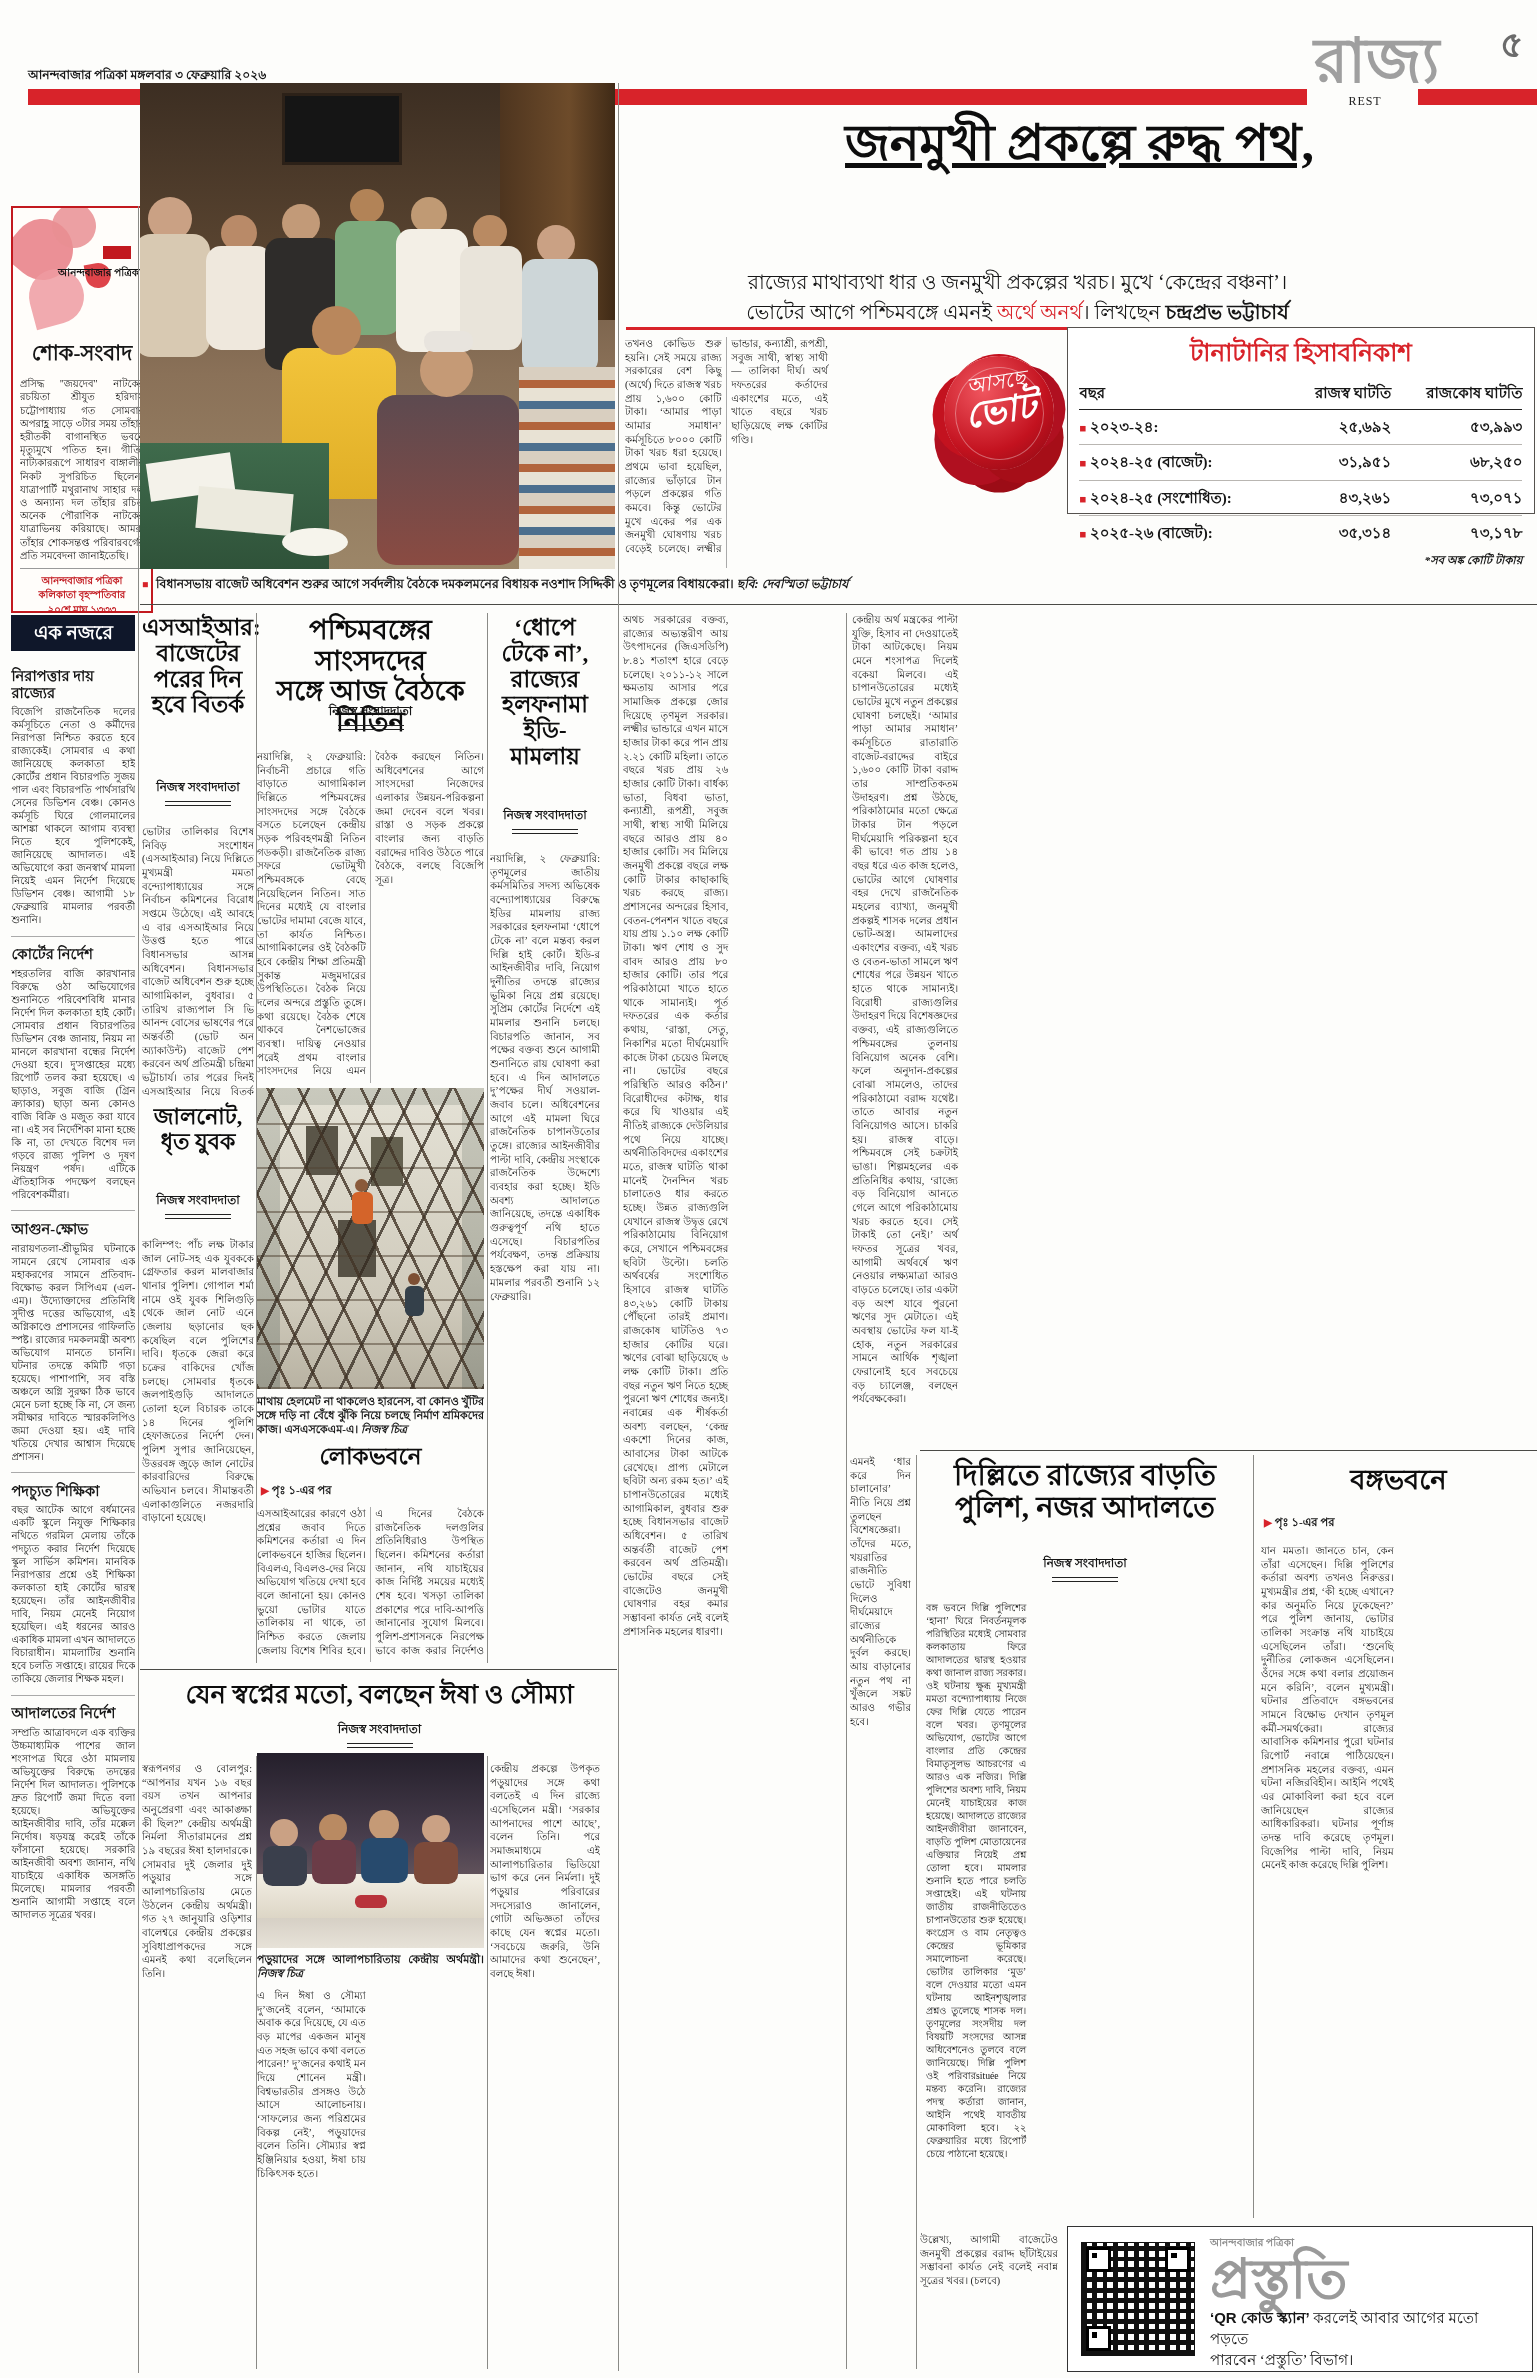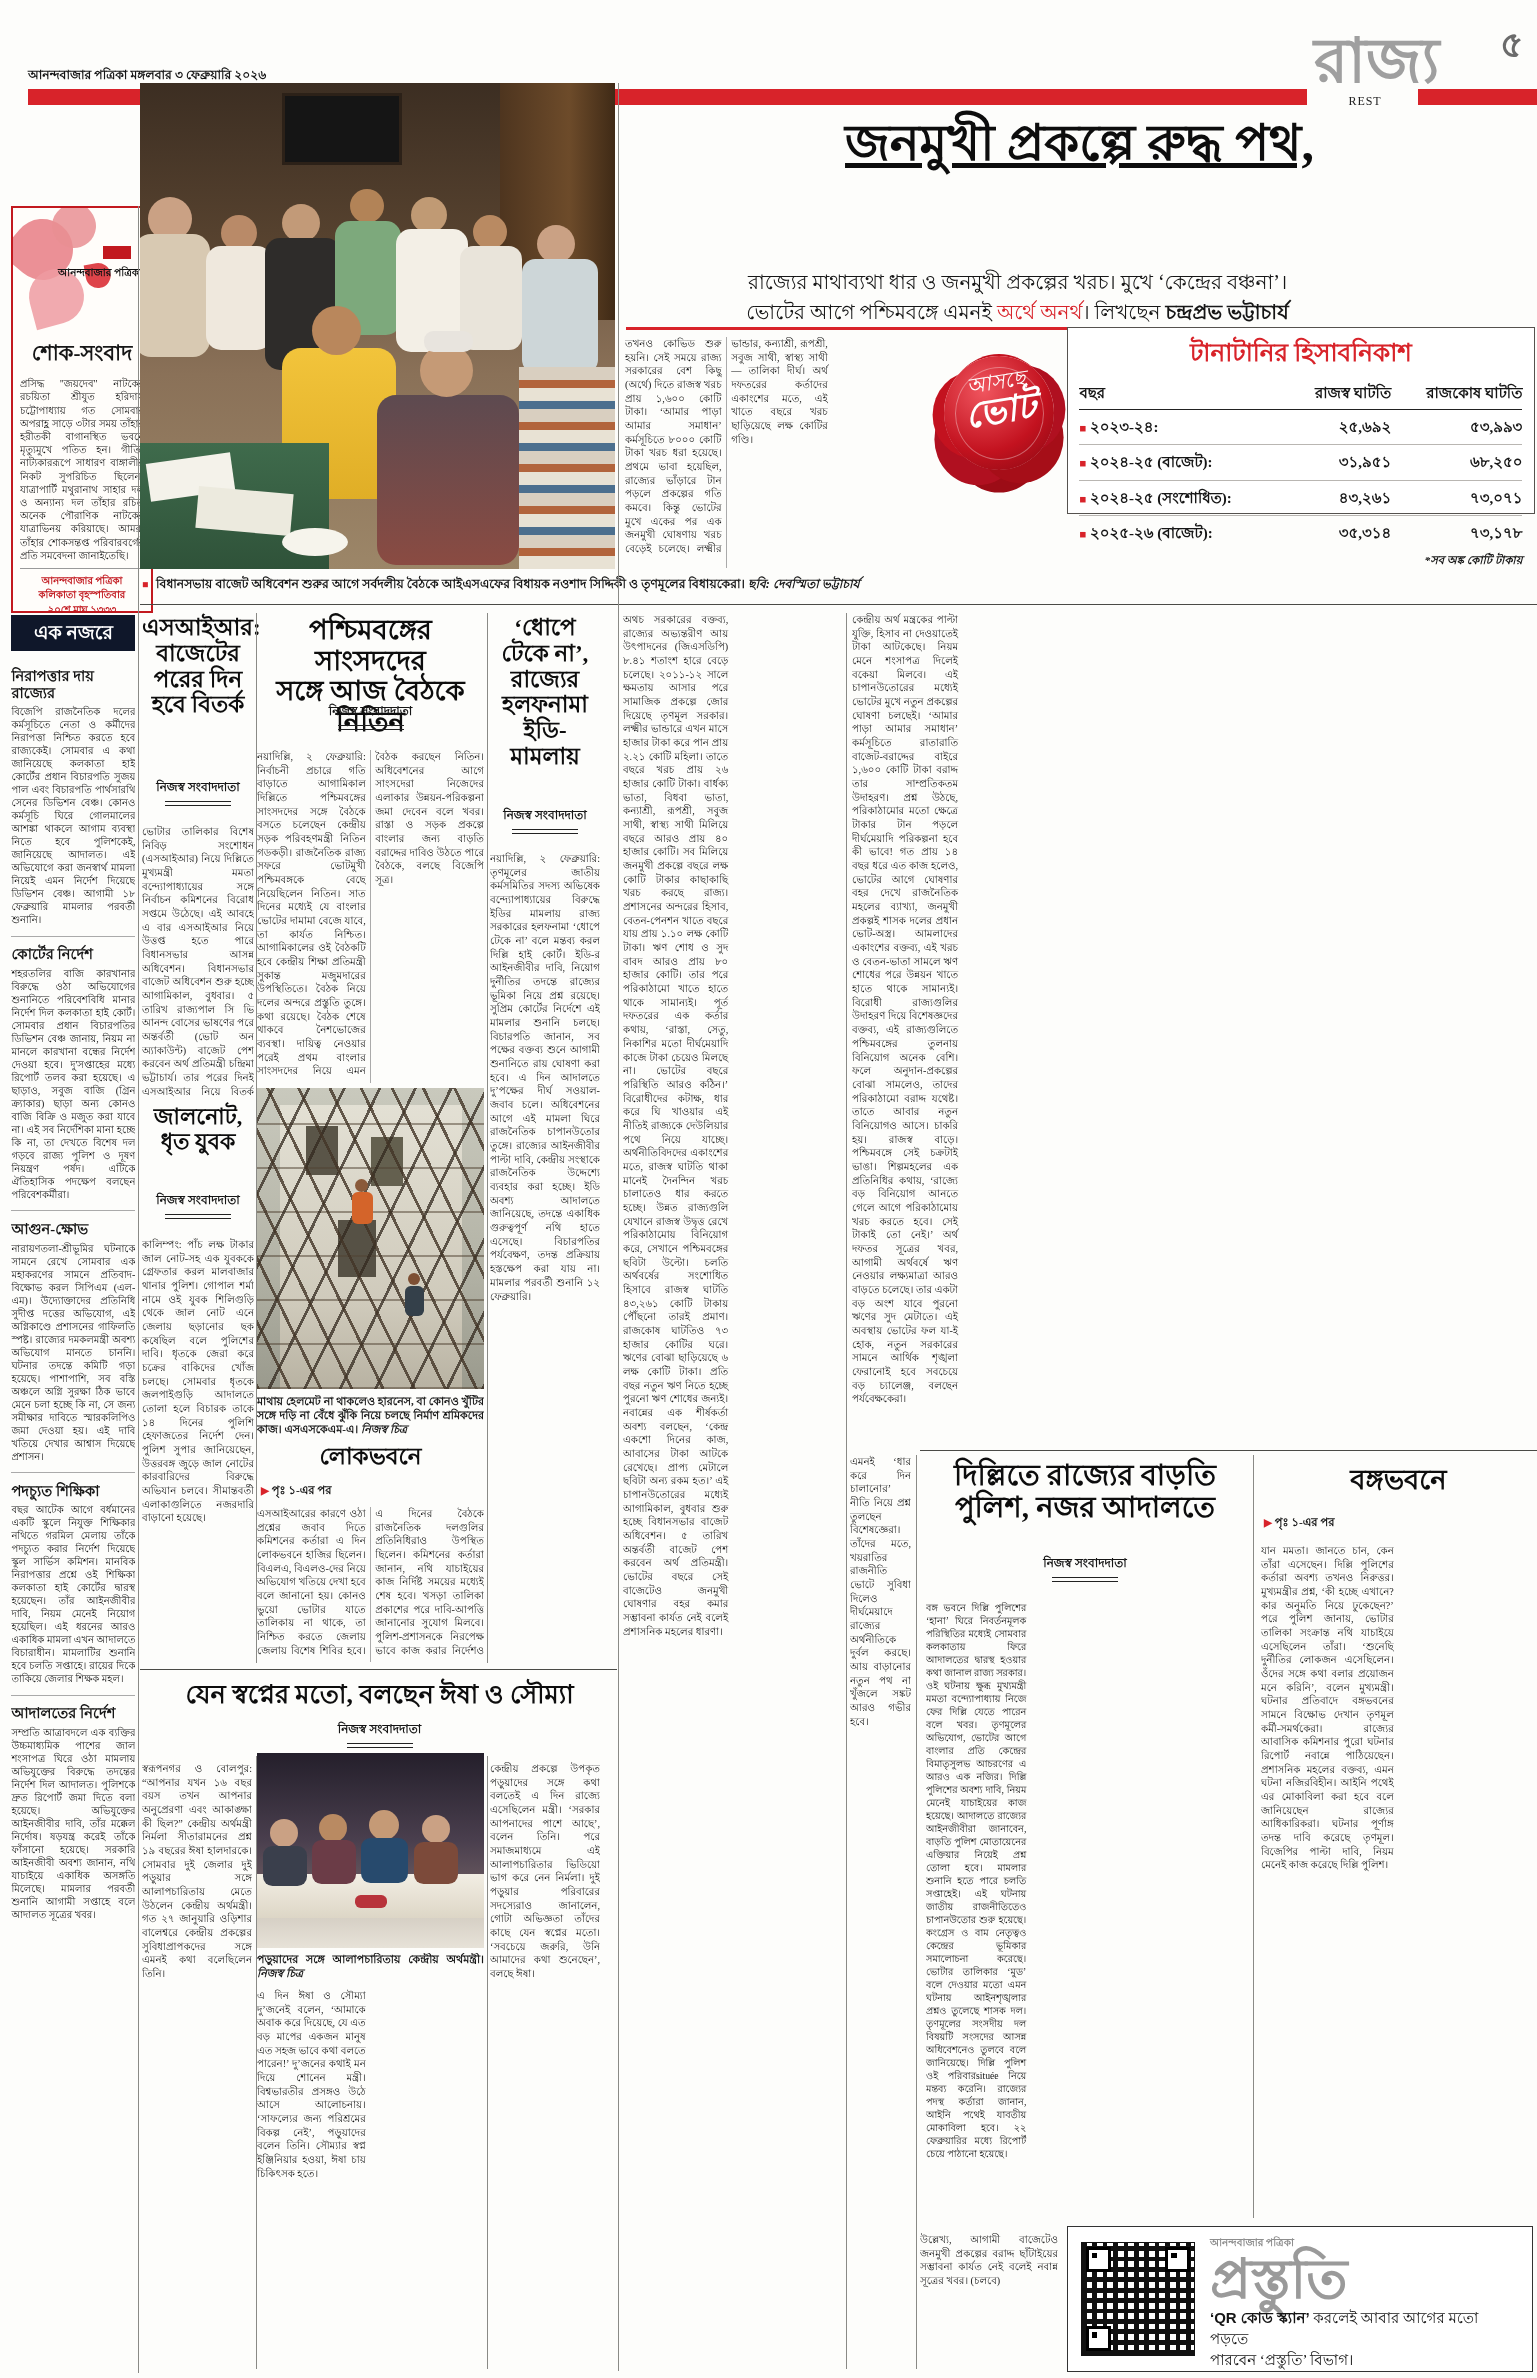--- a/index.html
+++ b/index.html
@@ -233,21 +233,21 @@
       </tr>
     </tbody>
       </table>
     <div class="foot">*সব অঙ্ক কোটি টাকায়</div>
   </div>
 
   <div class="abs body-text" style="left:625px;top:337px;width:309px;height:231px;column-count:3;column-gap:9.5px;column-rule:0.9px solid #aaa;">তখনও কোভিড শুরু হয়নি। সেই সময়ে রাজ্য সরকারের বেশ কিছু (অর্থে) দিতে রাজস্ব খরচ প্রায় ১,৬০০ কোটি টাকা। ‘আমার পাড়া আমার সমাধান’ কর্মসূচিতে ৮০০০ কোটি টাকা খরচ ধরা হয়েছে। প্রথমে ভাবা হয়েছিল, রাজ্যের ভাঁড়ারে টান পড়লে প্রকল্পের গতি কমবে। কিন্তু ভোটের মুখে একের পর এক জনমুখী ঘোষণায় খরচ বেড়েই চলেছে। লক্ষ্মীর ভান্ডার, কন্যাশ্রী, রূপশ্রী, সবুজ সাথী, স্বাস্থ্য সাথী— তালিকা দীর্ঘ। অর্থ দফতরের কর্তাদের একাংশের মতে, এই খাতে বছরে খরচ ছাড়িয়েছে লক্ষ কোটির গণ্ডি।</div>
 
   <div class="abs caption" style="left:142px;top:575px;width:1173px;">
     <span class="sq">■</span>
-    <span>বিধানসভায় বাজেট অধিবেশন শুরুর আগে সর্বদলীয় বৈঠকে আইএসএফের বিধায়ক নওশাদ সিদ্দিকী ও তৃণমূলের বিধায়কেরা।</span>
+    <span>বিধানসভায় বাজেট অধিবেশন শুরুর আগে সর্বদলীয় বৈঠকে দমকলমনের বিধায়ক নওশাদ সিদ্দিকী ও তৃণমূলের বিধায়কেরা।</span>
     <span class="credit">ছবি: দেবস্মিতা ভট্টাচার্য</span>
   </div>
   <div class="hrule" style="left:140px;top:604px;width:1398px;"></div>
 
   <div class="abs body-text" style="left:623px;top:613px;width:220px;height:1755px;column-count:2;column-gap:9.5px;column-rule:0.9px solid #aaa;">অথচ সরকারের বক্তব্য, রাজ্যের অভ্যন্তরীণ আয় উৎপাদনের (জিএসডিপি) ৮.৪১ শতাংশ হারে বেড়ে চলেছে। ২০১১-১২ সালে ক্ষমতায় আসার পরে সামাজিক প্রকল্পে জোর দিয়েছে তৃণমূল সরকার। লক্ষ্মীর ভান্ডারে এখন মাসে হাজার টাকা করে পান প্রায় ২.২১ কোটি মহিলা। তাতে বছরে খরচ প্রায় ২৬ হাজার কোটি টাকা। বার্ধক্য ভাতা, বিধবা ভাতা, কন্যাশ্রী, রূপশ্রী, সবুজ সাথী, স্বাস্থ্য সাথী মিলিয়ে বছরে আরও প্রায় ৪০ হাজার কোটি। সব মিলিয়ে জনমুখী প্রকল্পে বছরে লক্ষ কোটি টাকার কাছাকাছি খরচ করছে রাজ্য। প্রশাসনের অন্দরের হিসাব, বেতন-পেনশন খাতে বছরে যায় প্রায় ১.১০ লক্ষ কোটি টাকা। ঋণ শোধ ও সুদ বাবদ আরও প্রায় ৮০ হাজার কোটি। তার পরে পরিকাঠামো খাতে হাতে থাকে সামান্যই। পূর্ত দফতরের এক কর্তার কথায়, ‘রাস্তা, সেতু, নিকাশির মতো দীর্ঘমেয়াদি কাজে টাকা চেয়েও মিলছে না। ভোটের বছরে পরিস্থিতি আরও কঠিন।’ বিরোধীদের কটাক্ষ, ধার করে ঘি খাওয়ার এই নীতিই রাজ্যকে দেউলিয়ার পথে নিয়ে যাচ্ছে। অর্থনীতিবিদদের একাংশের মতে, রাজস্ব ঘাটতি থাকা মানেই দৈনন্দিন খরচ চালাতেও ধার করতে হচ্ছে। উন্নত রাজ্যগুলি যেখানে রাজস্ব উদ্বৃত্ত রেখে পরিকাঠামোয় বিনিয়োগ করে, সেখানে পশ্চিমবঙ্গের ছবিটা উল্টো। চলতি অর্থবর্ষের সংশোধিত হিসাবে রাজস্ব ঘাটতি ৪৩,২৬১ কোটি টাকায় পৌঁছনো তারই প্রমাণ। রাজকোষ ঘাটতিও ৭৩ হাজার কোটির ঘরে। ঋণের বোঝা ছাড়িয়েছে ৬ লক্ষ কোটি টাকা। প্রতি বছর নতুন ঋণ নিতে হচ্ছে পুরনো ঋণ শোধের জন্যই। নবান্নের এক শীর্ষকর্তা অবশ্য বলছেন, ‘কেন্দ্র একশো দিনের কাজ, আবাসের টাকা আটকে রেখেছে। প্রাপ্য মেটালে ছবিটা অন্য রকম হত।’ এই চাপানউতোরের মধ্যেই আগামিকাল, বুধবার শুরু হচ্ছে বিধানসভার বাজেট অধিবেশন। ৫ তারিখ অন্তর্বর্তী বাজেট পেশ করবেন অর্থ প্রতিমন্ত্রী। ভোটের বছরে সেই বাজেটেও জনমুখী ঘোষণার বহর কমার সম্ভাবনা কার্যত নেই বলেই প্রশাসনিক মহলের ধারণা।</div>
   <div class="abs body-text" style="left:852px;top:613px;width:684px;height:829px;column-count:6;column-gap:9.5px;column-rule:0.9px solid #aaa;">কেন্দ্রীয় অর্থ মন্ত্রকের পাল্টা যুক্তি, হিসাব না দেওয়াতেই টাকা আটকেছে। নিয়ম মেনে শংসাপত্র দিলেই বকেয়া মিলবে। এই চাপানউতোরের মধ্যেই ভোটের মুখে নতুন প্রকল্পের ঘোষণা চলছেই। ‘আমার পাড়া আমার সমাধান’ কর্মসূচিতে রাতারাতি বাজেট-বরাদ্দের বাইরে ১,৬০০ কোটি টাকা বরাদ্দ তার সাম্প্রতিকতম উদাহরণ। প্রশ্ন উঠছে, পরিকাঠামোর মতো ক্ষেত্রে টাকার টান পড়লে দীর্ঘমেয়াদি পরিকল্পনা হবে কী ভাবে! গত প্রায় ১৪ বছর ধরে এত কাজ হলেও, ভোটের আগে ঘোষণার বহর দেখে রাজনৈতিক মহলের ব্যাখ্যা, জনমুখী প্রকল্পই শাসক দলের প্রধান ভোট-অস্ত্র। আমলাদের একাংশের বক্তব্য, এই খরচ ও বেতন-ভাতা সামলে ঋণ শোধের পরে উন্নয়ন খাতে হাতে থাকে সামান্যই। বিরোধী রাজ্যগুলির উদাহরণ দিয়ে বিশেষজ্ঞদের বক্তব্য, এই রাজ্যগুলিতে পশ্চিমবঙ্গের তুলনায় বিনিয়োগ অনেক বেশি। ফলে অনুদান-প্রকল্পের বোঝা সামলেও, তাদের পরিকাঠামো বরাদ্দ যথেষ্ট। তাতে আবার নতুন বিনিয়োগও আসে। চাকরি হয়। রাজস্ব বাড়ে। পশ্চিমবঙ্গে সেই চক্রটাই ভাঙা। শিল্পমহলের এক প্রতিনিধির কথায়, ‘রাজ্যে বড় বিনিয়োগ আনতে গেলে আগে পরিকাঠামোয় খরচ করতে হবে। সেই টাকাই তো নেই।’ অর্থ দফতর সূত্রের খবর, আগামী অর্থবর্ষে ঋণ নেওয়ার লক্ষ্যমাত্রা আরও বাড়তে চলেছে। তার একটা বড় অংশ যাবে পুরনো ঋণের সুদ মেটাতে। এই অবস্থায় ভোটের ফল যা-ই হোক, নতুন সরকারের সামনে আর্থিক শৃঙ্খলা ফেরানোই হবে সবচেয়ে বড় চ্যালেঞ্জ, বলছেন পর্যবেক্ষকেরা।</div>
   <div class="abs body-text" style="left:850px;top:1455px;width:61px;height:913px;">এমনই ‘ধার করে দিন চালানোর’ নীতি নিয়ে প্রশ্ন তুলছেন বিশেষজ্ঞেরা। তাঁদের মতে, খয়রাতির রাজনীতি ভোটে সুবিধা দিলেও দীর্ঘমেয়াদে রাজ্যের অর্থনীতিকে দুর্বল করছে। আয় বাড়ানোর নতুন পথ না খুঁজলে সঙ্কট আরও গভীর হবে।</div>
   <div class="abs body-text" style="left:920px;top:2233px;width:138px;height:135px;">উল্লেখ্য, আগামী বাজেটেও জনমুখী প্রকল্পের বরাদ্দ ছাঁটাইয়ের সম্ভাবনা কার্যত নেই বলেই নবান্ন সূত্রের খবর। (চলবে)</div>
 
   <div class="abs headline" style="left:142px;top:615px;width:112px;font-size:23px;">এসআইআর: বাজেটের পরের দিন হবে বিতর্ক</div>

